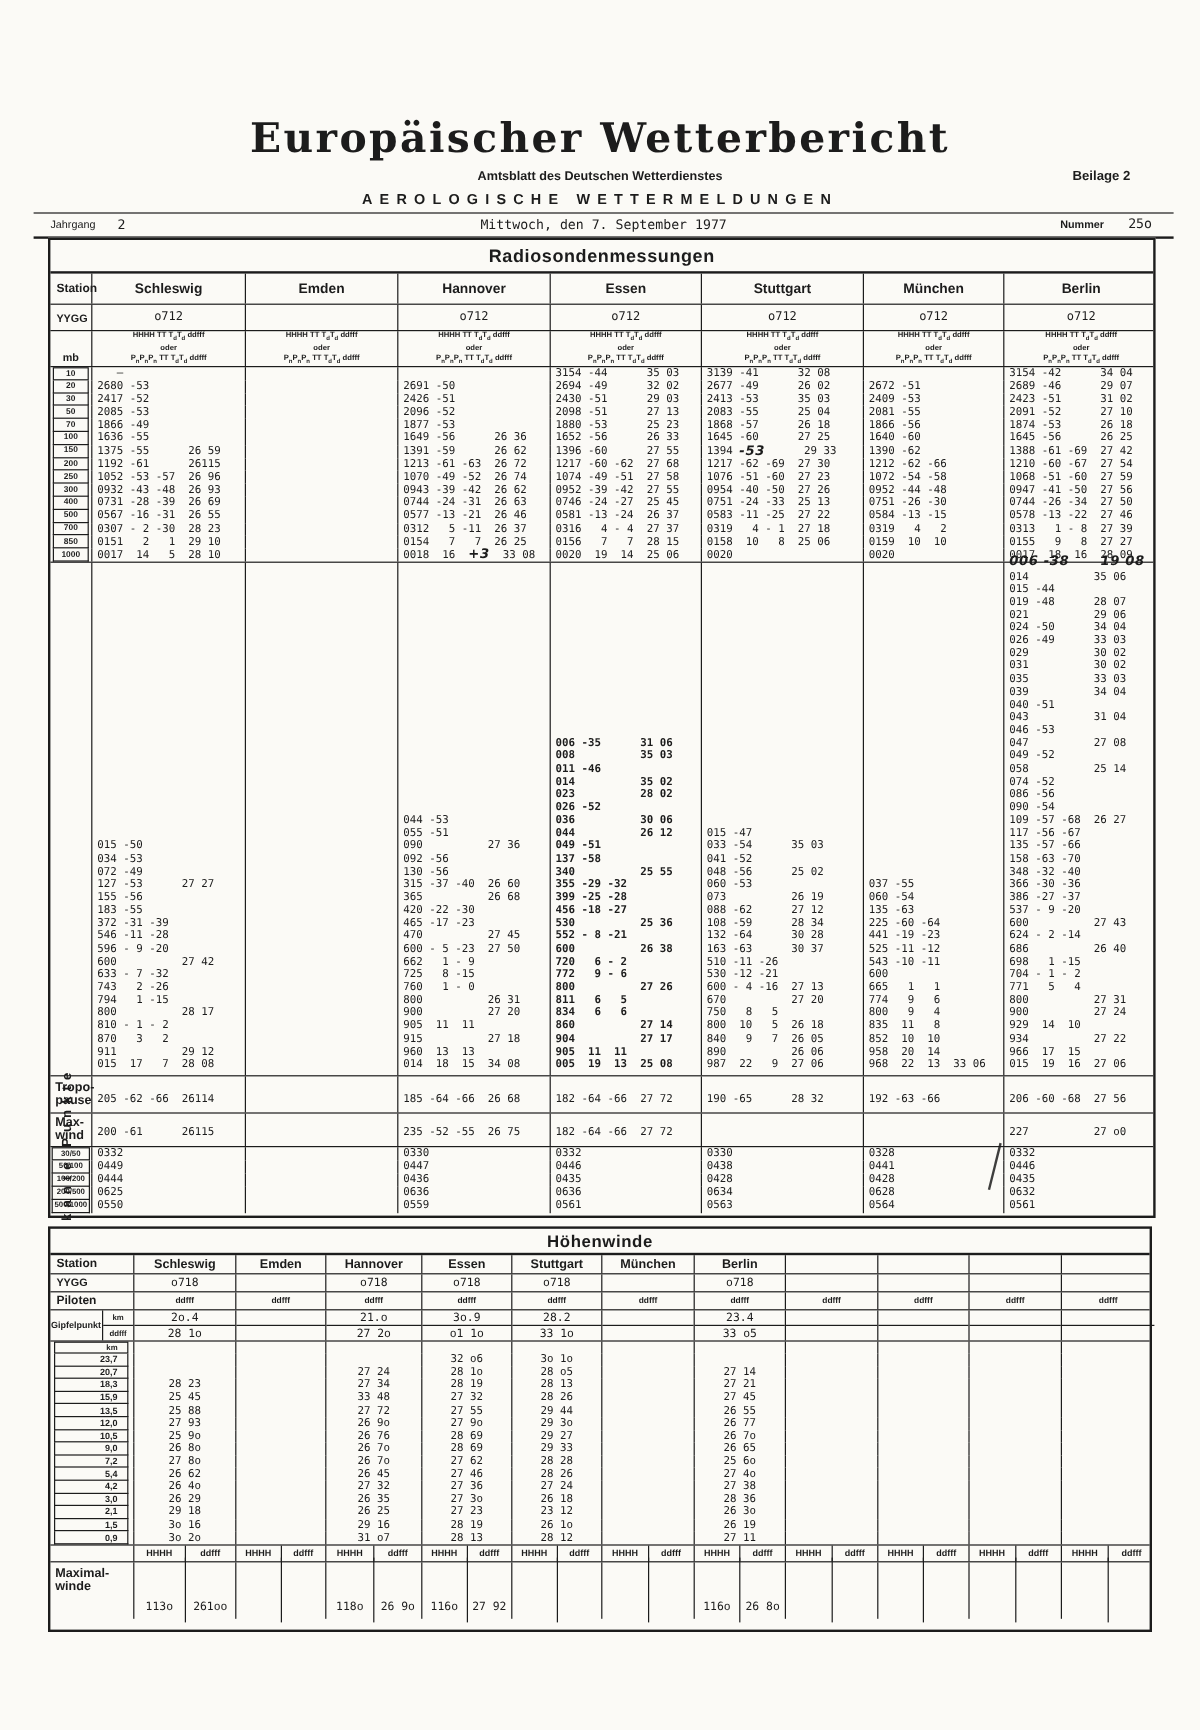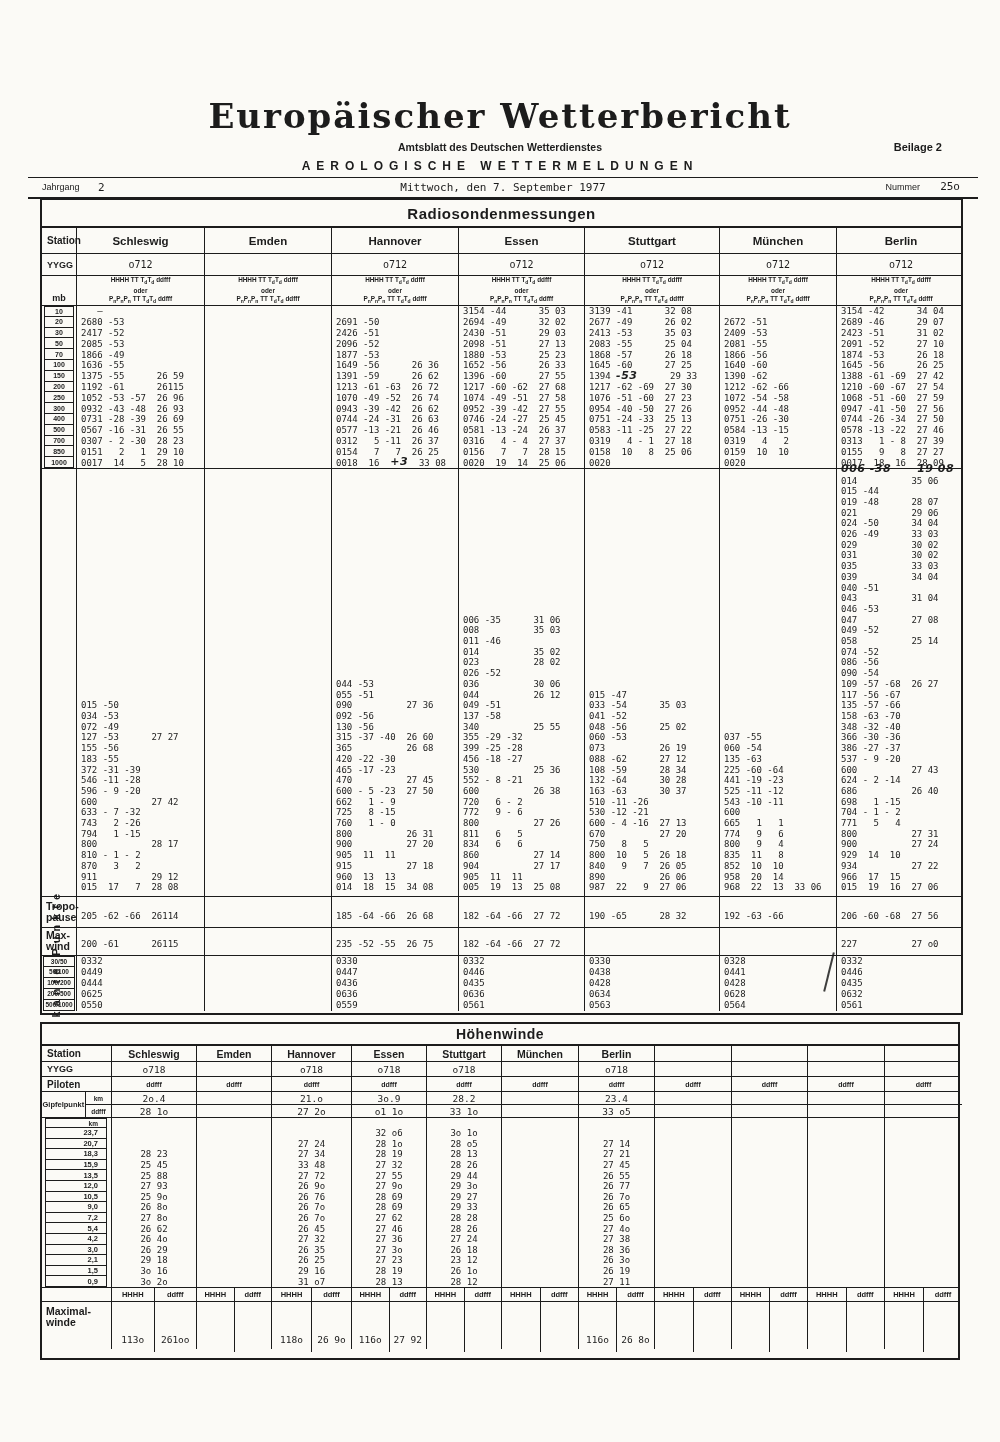--- a/index.html
+++ b/index.html
@@ -13,21 +13,21 @@
         font-size:10.5px;font-weight:700;}
   .beilage{position:absolute;top:141px;right:58px;font-size:11px;font-weight:700;}
   .sub2{position:absolute;top:159px;left:0;width:100%;text-align:center;
         font-size:12px;font-weight:700;letter-spacing:6px;}
   .date-strip{position:absolute;top:177px;left:28px;width:950px;height:19px;
         border-top:1px solid var(--ink);border-bottom:2px solid var(--ink);}
   .date-strip .jl{position:absolute;left:14px;top:4px;font-size:9px;}
   .date-strip .jv{position:absolute;left:70px;top:3px;font-family:"DejaVu Sans Mono",monospace;font-size:11px;}
   .date-strip .date{position:absolute;left:0;right:0;top:3px;text-align:center;
         font-family:"DejaVu Sans Mono",monospace;font-size:11px;}
-  .date-strip .nl{position:absolute;right:58px;top:4px;font-size:9px;}
+  .date-strip .nl{position:absolute;right:58px;top:4px;font-size:9px;font-weight:bold;}
   .date-strip .nv{position:absolute;right:18px;top:2px;font-family:"DejaVu Sans Mono",monospace;font-size:11px;}
   
   .box{position:absolute;border:2px solid var(--ink);background:var(--paper);box-sizing:border-box;}
   .box.rs{left:40px;top:198px;width:923px;height:817px;}
   .box.hw{left:40px;top:1022px;width:920px;height:338px;}
   .box-title{height:26px;display:flex;align-items:center;justify-content:center;
              font-weight:700;font-size:15px;letter-spacing:.5px;}
   .box.hw .box-title{height:20px;font-size:14px;}
   
   .frow{display:flex;box-sizing:border-box;position:relative;}
@@ -384,21 +384,21 @@
             <div class="mln">662   1 - 9</div>
             <div class="mln">725   8 -15</div>
             <div class="mln">760   1 - 0</div>
             <div class="mln">800          26 31</div>
             <div class="mln">900          27 20</div>
             <div class="mln">905  11  11</div>
             <div class="mln">915          27 18</div>
             <div class="mln">960  13  13</div>
             <div class="mln">014  18  15  34 08</div>
           </div>
-          <div class="cell mkcell" style="width: 126px;">
+          <div class="cell mkcell" style="width: 126px; font-weight: bold;">
             <div class="mln">006 -35      31 06</div>
             <div class="mln">008          35 03</div>
             <div class="mln">011 -46</div>
             <div class="mln">014          35 02</div>
             <div class="mln">023          28 02</div>
             <div class="mln">026 -52</div>
             <div class="mln">036          30 06</div>
             <div class="mln">044          26 12</div>
             <div class="mln">049 -51</div>
             <div class="mln">137 -58</div>

